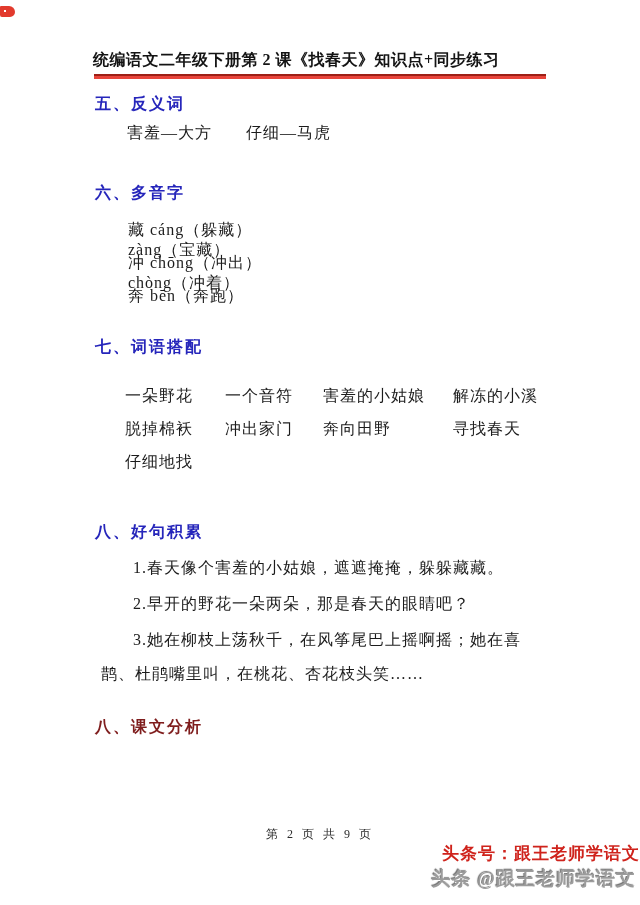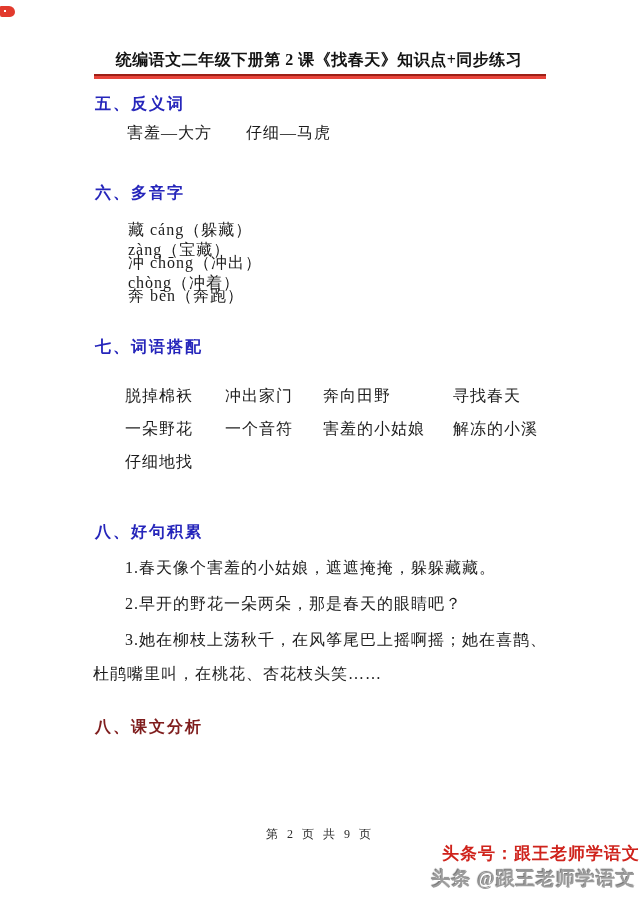--- a/index.html
+++ b/index.html
@@ -18,21 +18,21 @@
     left: 0; top: 6px;
     width: 15px; height: 11px;
     background: radial-gradient(circle at 35% 45%, #ffffff 0 1.2px, #e23a2d 1.3px),
                 #e23a2d;
     border-radius: 1px 6px 5px 2px;
   }
   .doc-title {
     position: absolute;
     left: 93px; top: 50px;
     width: 452px;
-    text-align: center;
+    text-align: left;
     font-size: 16px;
     font-weight: bold;
     letter-spacing: 0.5px;
     color: #141414;
     white-space: nowrap;
   }
   .title-rule {
     position: absolute;
     left: 94px; top: 74px;
     width: 452px;
@@ -65,21 +65,21 @@
   .colloc-row .c3 { display: inline-block; width: 125px; }
   .stack-33 > div { height: 33px; line-height: 20px; }
   .sentences {
     position: absolute;
     left: 93px; top: 551px;
     width: 454px;
     font-size: 16px;
     letter-spacing: 1px;
     line-height: 34px;
   }
-  .sentences p { margin: 0 0 2px 0; text-indent: 2em; }
+  .sentences p { margin: 0 0 2px 8px; text-indent: 2em; }
   .analysis-para {
     position: absolute;
     left: 93px; top: 748px;
     width: 454px;
     font-size: 16px;
     letter-spacing: 1px;
     line-height: 35px;
     text-indent: 2em;
     margin: 0;
   }
@@ -141,30 +141,30 @@
       <div class="poly-row">
         <span class="poly-left">奔 bēn（奔跑）</span>
       </div>
     </div>
   </div>
 
   <div class="section-heading" style="top: 337px; color: #2626bb;">七、词语搭配</div>
   <div class="body-line" style="top: 386px;">
     <div class="stack-33">
       <div class="colloc-row">
+        <span class="c1">一朵野花</span>
+        <span class="c2">一个音符</span>
+        <span class="c3">害羞的小姑娘</span>
+        <span>解冻的小溪</span>
+      </div>
+      <div class="colloc-row">
         <span class="c1">脱掉棉袄</span>
         <span class="c2">冲出家门</span>
         <span class="c3">奔向田野</span>
         <span>寻找春天</span>
-      </div>
-      <div class="colloc-row">
-        <span class="c1">一朵野花</span>
-        <span class="c2">一个音符</span>
-        <span class="c3">害羞的小姑娘</span>
-        <span>解冻的小溪</span>
       </div>
       <div class="colloc-row">
         <span class="c1">仔细地找</span>
       </div>
     </div>
   </div>
 
   <div class="section-heading" style="top: 522px; color: #2626bb;">八、好句积累</div>
   <div class="sentences">
     <p>1.春天像个害羞的小姑娘，遮遮掩掩，躲躲藏藏。</p>

